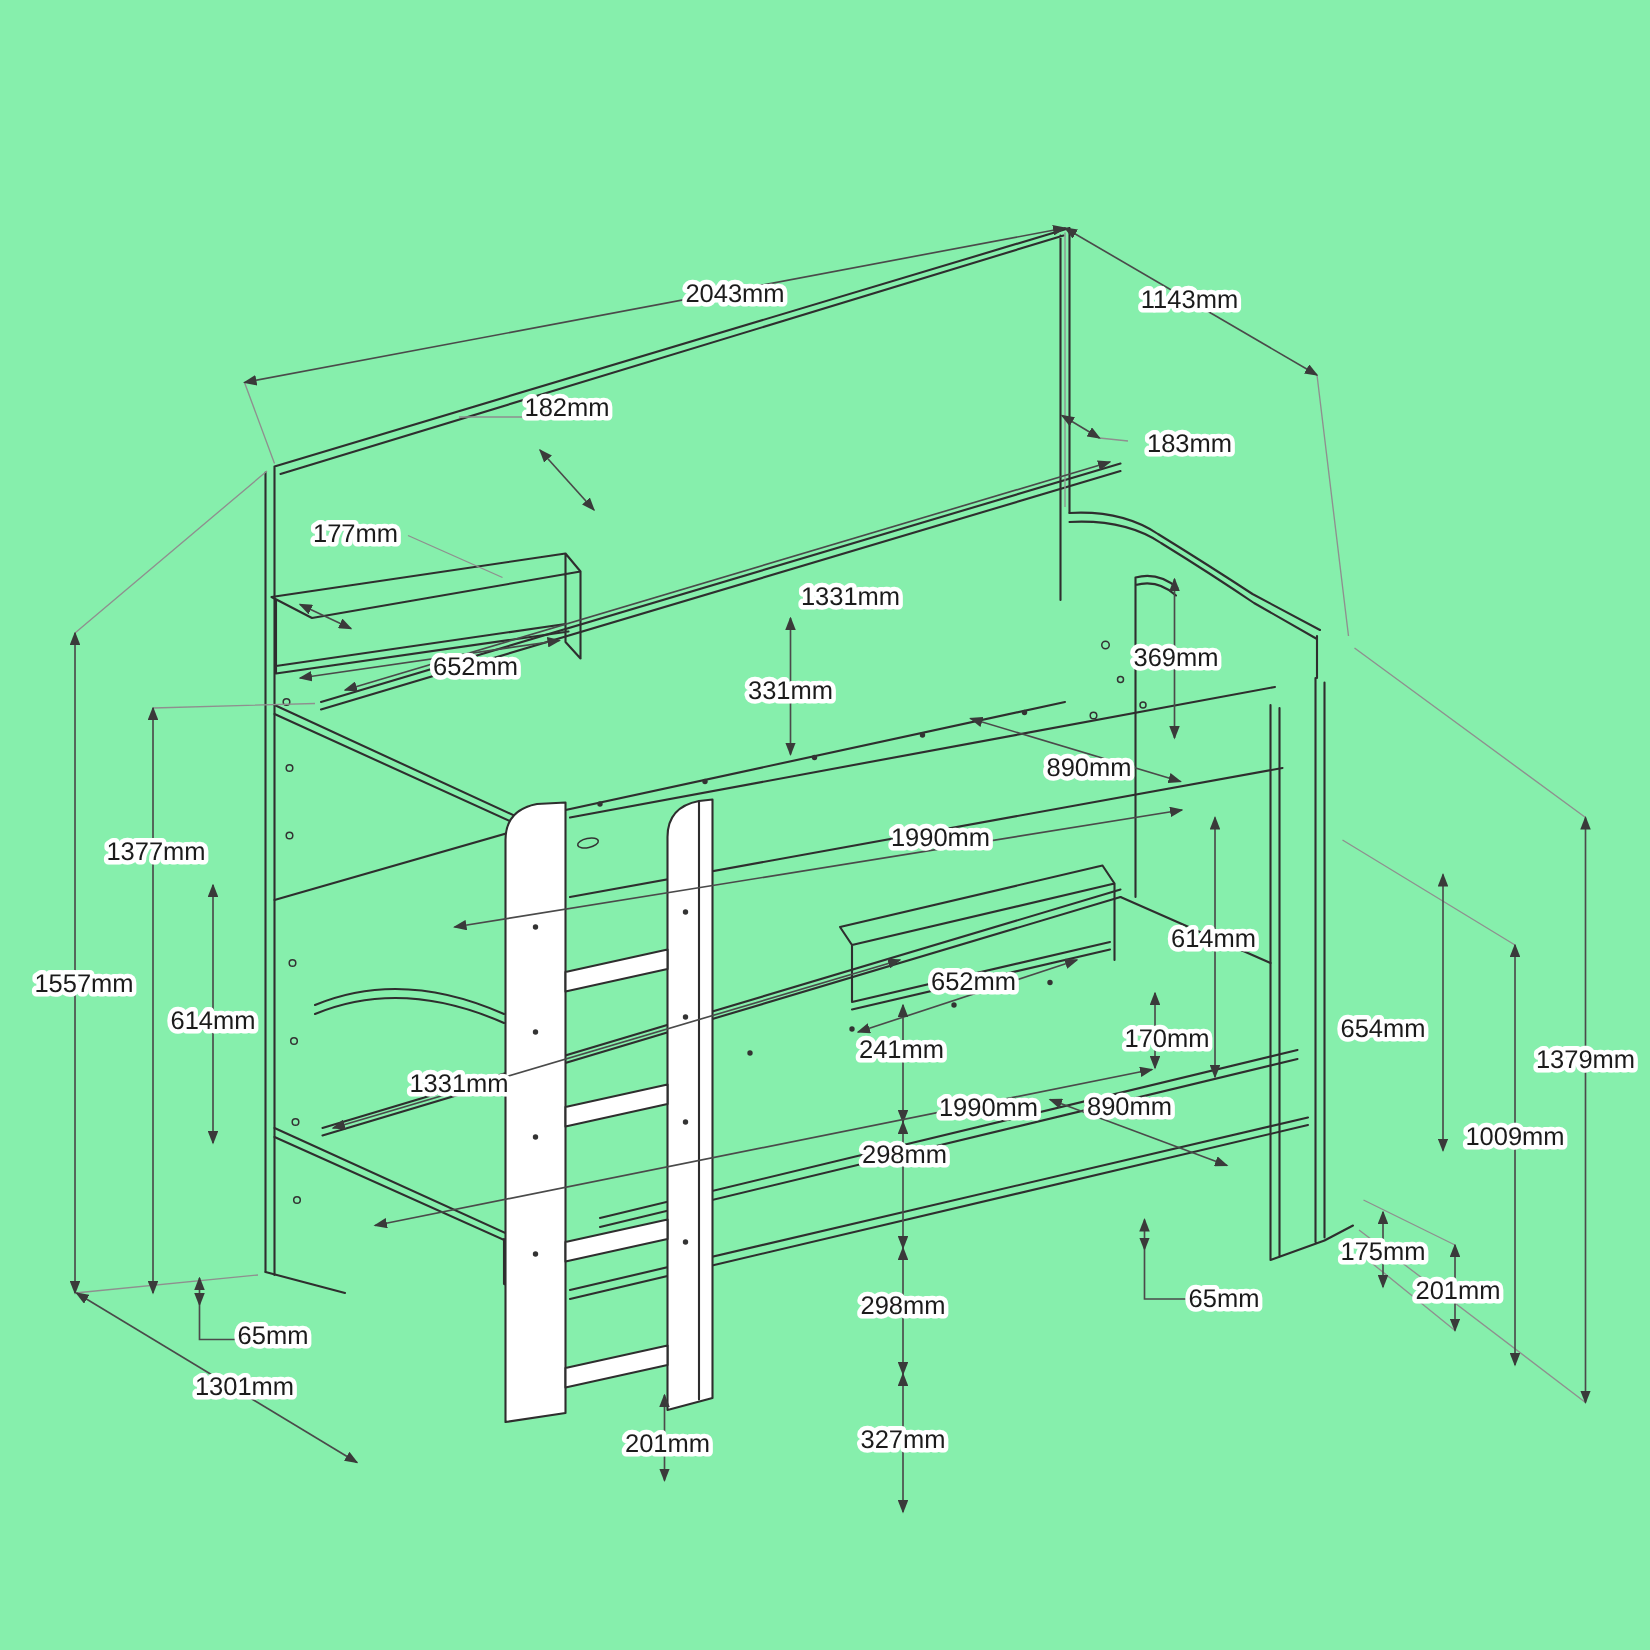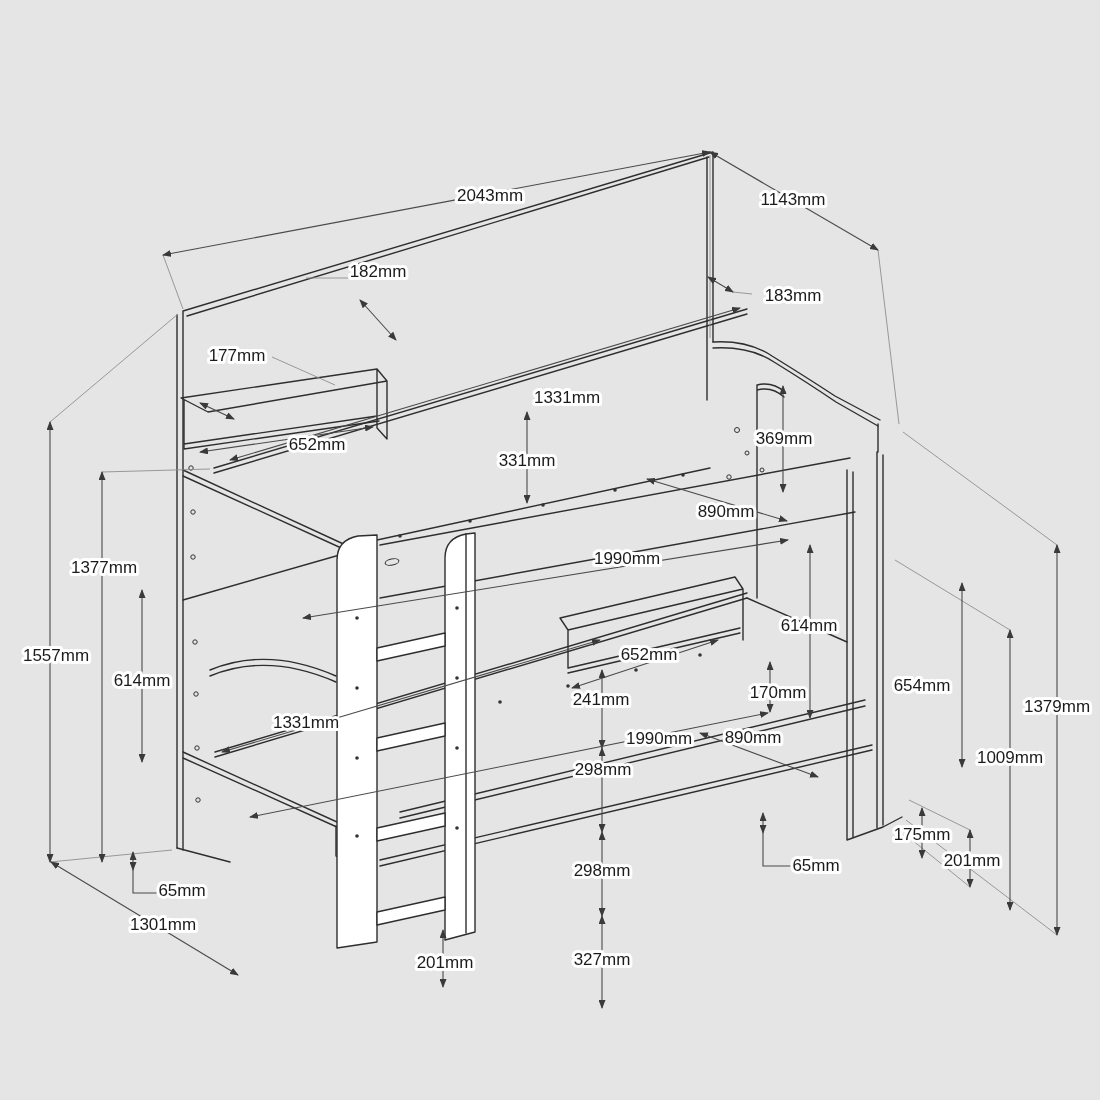--- a/index.html
+++ b/index.html
@@ -1,16 +1,16 @@
 <!DOCTYPE html>
 <html><head>
 <meta charset="utf-8">
 <style>
   html,body{margin:0;padding:0;background:#ffffff;}
-  .page{width:1100px;height:1100px;background:#e5e5e5;position:relative;overflow:hidden;}
+  .page{width:1100px;height:1100px;background:#86efac;position:relative;overflow:hidden;}
   svg{display:block;}
   .struct{stroke:#2e2e2e;stroke-width:1.4;fill:none;stroke-linejoin:round;stroke-linecap:round;}
   .structfill{stroke:#2e2e2e;stroke-width:1.4;fill:#ffffff;stroke-linejoin:round;}
   .ext{stroke:#8f8f8f;stroke-width:0.9;fill:none;}
   .dim{stroke:#4a4a4a;stroke-width:1.1;fill:none;}
   .dot{fill:#333;stroke:none;}
   .hole{fill:none;stroke:#333;stroke-width:1;}
   .lbl{font-family:"Liberation Sans","DejaVu Sans",sans-serif;font-size:17px;fill:#1b1b1b;
        text-anchor:middle;paint-order:stroke fill;stroke:#ffffff;stroke-width:6px;stroke-linejoin:round;}
 </style>

